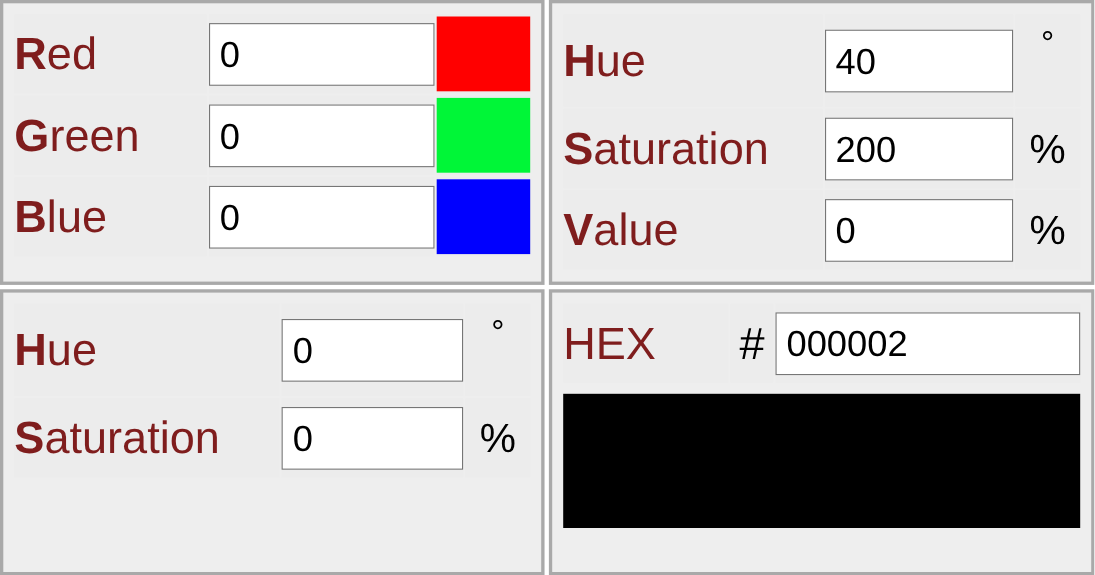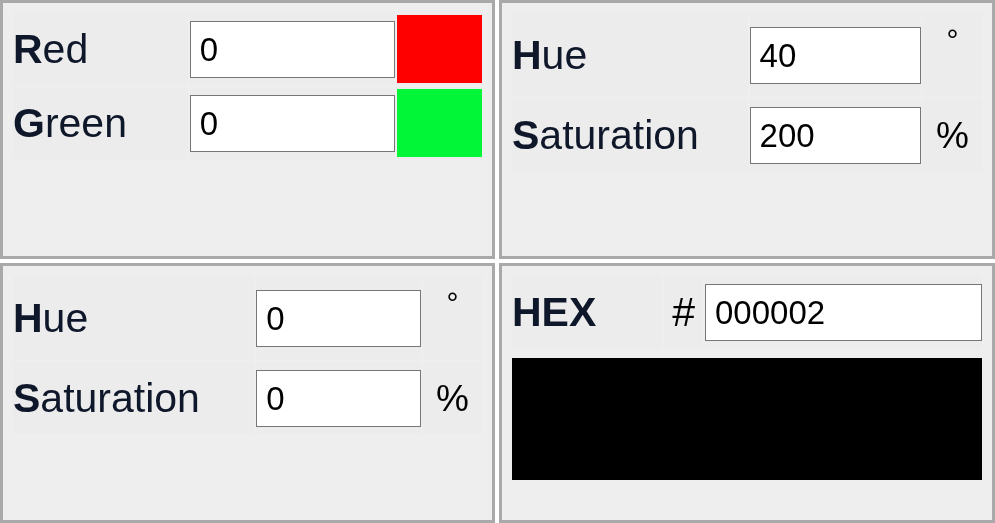--- a/index.html
+++ b/index.html
@@ -45,27 +45,27 @@
     background: #ececec;
     padding: 0;
     vertical-align: middle;
     height: 72px;
   }
 
   
   .lbl {
     font-size: 41px;
     line-height: 1;
-    color: #0f172a;
+    color: #7f1d1d;
     white-space: nowrap;
     padding: 0 4px 0 6px;
     font-weight: normal;
   }
   .lbl .ak { font-weight: bold; }
-  .lbl.allbold { font-weight: bold; }
+  .lbl.allbold { font-weight: normal; }
 
   
   .cell-input { padding: 0 2px; }
   .fld {
     box-sizing: border-box;
     width: 100%;
     height: 57px;
     background: #ffffff;
     border: 1px solid #767676;
     font-family: "Liberation Sans", sans-serif;
@@ -139,20 +139,29 @@
         </tr>
         <tr>
           <td class="lbl"><span class="ak">G</span><span>reen</span></td>
           <td class="cell-input">
             <div class="fld">0</div>
           </td>
           <td>
             <span class="swatch" style="background: rgb(0, 246, 55);"></span>
           </td>
         </tr>
+        <tr>
+          <td class="lbl"><span class="ak">B</span><span>lue</span></td>
+          <td class="cell-input">
+            <div class="fld">0</div>
+          </td>
+          <td>
+            <span class="swatch" style="background: rgb(0, 0, 255);"></span>
+          </td>
+        </tr>
       </tbody>
     </table>
   </div>
 
   <div class="panel hsv">
     <table class="fields">
       <colgroup>
         <col style="width:231px">
           <col style="width:168px">
           <col style="width:58px">
@@ -165,20 +174,27 @@
           </td>
           <td class="unit deg">°</td>
         </tr>
         <tr>
           <td class="lbl"><span class="ak">S</span><span>aturation</span></td>
           <td class="cell-input">
             <div class="fld">200</div>
           </td>
           <td class="unit">%</td>
         </tr>
+        <tr>
+          <td class="lbl"><span class="ak">V</span><span>alue</span></td>
+          <td class="cell-input">
+            <div class="fld">0</div>
+          </td>
+          <td class="unit">%</td>
+        </tr>
       </tbody>
     </table>
   </div>
 
   <div class="panel hsl">
     <table class="fields">
       <colgroup>
         <col style="width:237px">
           <col style="width:162px">
           <col style="width:58px">

